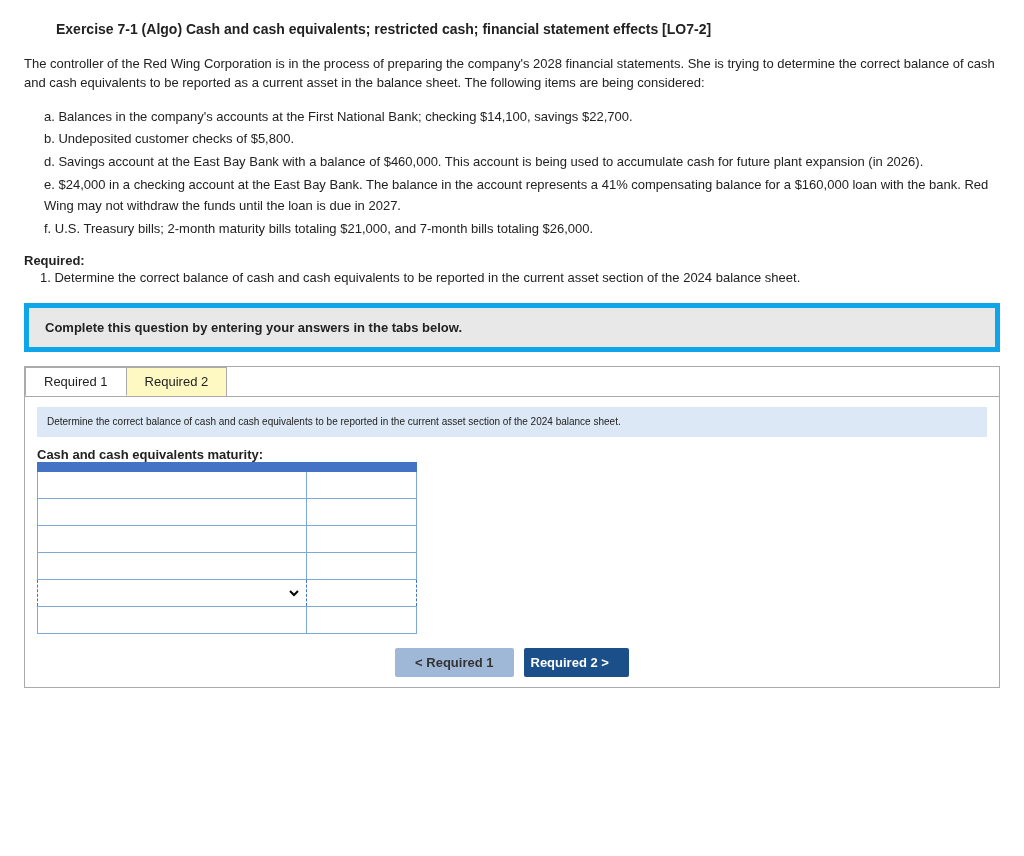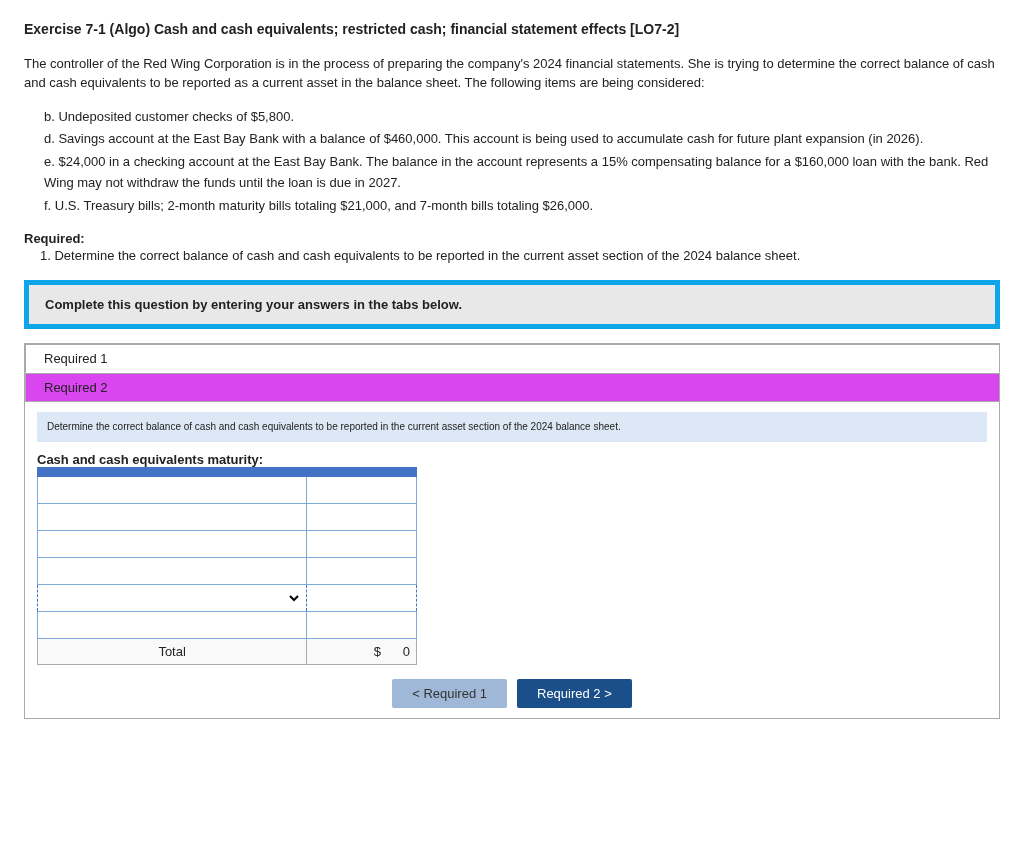--- a/index.html
+++ b/index.html
@@ -9,20 +9,21 @@
       color: #222;
       background: #fff;
       padding: 20px 24px;
       max-width: 1024px;
     }
     h1 {
       font-size: 14px;
       font-weight: bold;
       margin-bottom: 14px;
       line-height: 1.4;
+      margin-left: 32px;
     }
     .intro-text {
       font-size: 13px;
       line-height: 1.5;
       margin-bottom: 14px;
     }
     .items-list {
       list-style: none;
       margin: 0 0 14px 20px;
       line-height: 1.6;
@@ -52,29 +53,28 @@
       font-weight: bold;
       font-size: 13px;
     }
     .tabs-container {
       border: 1px solid #aaa;
       margin-top: 2px;
     }
     .tabs-header {
       display: flex;
       border-bottom: 1px solid #aaa;
-      flex-direction: column;
     }
     .tab {
       padding: 6px 18px;
       cursor: pointer;
       font-size: 13px;
       border: 1px solid #aaa;
       border-bottom: none;
-      background: #d946ef;
+      background: #fef9c3;
       margin-right: -1px;
       position: relative;
     }
     .tab.active {
       background: #fff;
       border-bottom: 1px solid #fff;
       z-index: 1;
       font-weight: normal;
     }
     .tab-content {
@@ -158,45 +158,47 @@
     }
     .nav-buttons {
       display: flex;
       gap: 10px;
       margin-top: 14px;
       justify-content: center;
     }
     .nav-btn {
       padding: 7px 20px;
       font-size: 13px;
-      font-weight: normal;
+      font-weight: bold;
       cursor: pointer;
       border: none;
       border-radius: 2px;
     }
     .nav-btn-prev {
       background: #a0b8d8;
       color: #333;
     }
     .nav-btn-next {
       background: #1a4f8a;
       color: #fff;
+      padding-left: 7px;
     }
   </style>
 </head>
 <body>
 
 <h1>Exercise 7-1 (Algo) Cash and cash equivalents; restricted cash; financial statement effects [LO7-2]</h1>
 
-<p class="intro-text">The controller of the Red Wing Corporation is in the process of preparing the company's 2024 financial statements. She is trying to determine the correct balance of cash and cash equivalents to be reported as a current asset in the balance sheet. The following items are being considered:</p>
+<p class="intro-text">The controller of the Red Wing Corporation is in the process of preparing the company's 2028 financial statements. She is trying to determine the correct balance of cash and cash equivalents to be reported as a current asset in the balance sheet. The following items are being considered:</p>
 
 <ul class="items-list">
+  <li>a. Balances in the company's accounts at the First National Bank; checking $14,100, savings $22,700.</li>
   <li>b. Undeposited customer checks of $5,800.</li>
   <li>d. Savings account at the East Bay Bank with a balance of $460,000. This account is being used to accumulate cash for future plant expansion (in 2026).</li>
-  <li>e. $24,000 in a checking account at the East Bay Bank. The balance in the account represents a 15% compensating balance for a $160,000 loan with the bank. Red Wing may not withdraw the funds until the loan is due in 2027.</li>
+  <li>e. $24,000 in a checking account at the East Bay Bank. The balance in the account represents a 41% compensating balance for a $160,000 loan with the bank. Red Wing may not withdraw the funds until the loan is due in 2027.</li>
   <li>f. U.S. Treasury bills; 2-month maturity bills totaling $21,000, and 7-month bills totaling $26,000.</li>
 </ul>
 
 <div class="required-section">
   <strong>Required:</strong>
   <ul class="req-list">
     <li>1. Determine the correct balance of cash and cash equivalents to be reported in the current asset section of the 2024 balance sheet.</li>
   </ul>
 </div>
 
@@ -268,28 +270,20 @@
           </td>
         </tr>
         <tr>
           <td class="label-cell">
             <input type="text" style="">
           </td>
           <td class="amount-cell">
             <input type="text" style="">
           </td>
         </tr>
-        <tr class="total-row">
-          <td class="total-label">Total</td>
-          <td class="total-amount">
-            <span>$</span>
-            &nbsp;&nbsp;&nbsp;&nbsp;
-            <span>0</span>
-          </td>
-        </tr>
       </tbody>
     </table>
 
     <div class="nav-buttons">
       <button class="nav-btn nav-btn-prev">&lt; Required 1</button>
       <button class="nav-btn nav-btn-next">Required 2 &gt;</button>
     </div>
   </div>
 </div>
 

